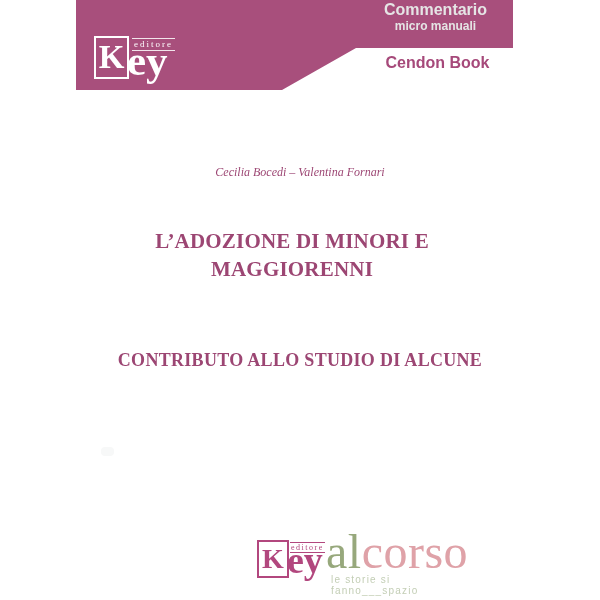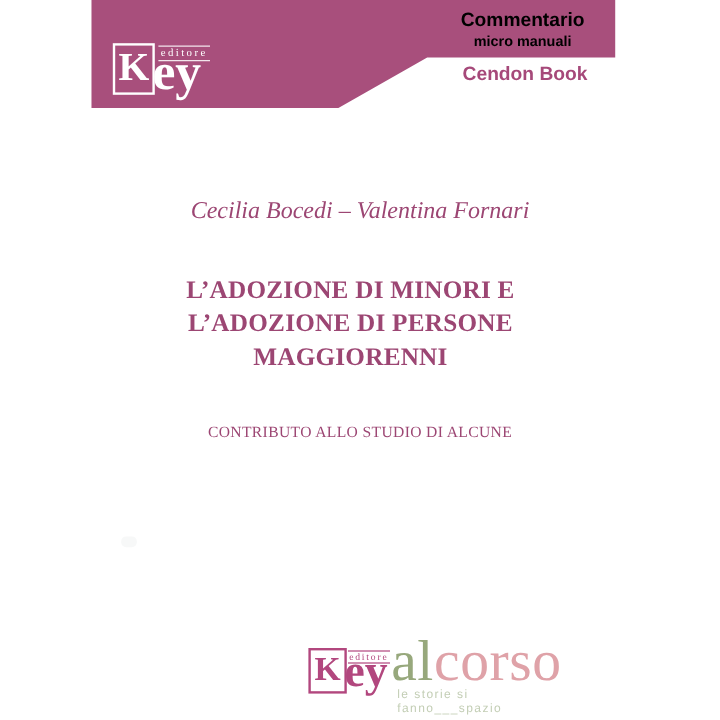--- a/index.html
+++ b/index.html
@@ -27,46 +27,46 @@
   .editore1{
     position:absolute;left:56px;top:38px;font-size:9px;letter-spacing:2px;
     color:#fff;border-top:1px solid rgba(255,255,255,.85);
     border-bottom:1px solid rgba(255,255,255,.85);padding:0 2px;line-height:11px;
   }
   .ey1{position:absolute;left:51px;top:39px;font-size:43px;line-height:1;font-weight:bold;color:#fff;}
 
   
   .badge{
     position:absolute;left:282px;top:0;width:155px;height:48px;
-    display:flex;flex-direction:column;justify-content:center;align-items:center;
-    color:#000000;font-family:"Liberation Sans", sans-serif;
+    display:flex;flex-direction:column;align-items:center;
+    color:#e5e5e5;font-family:"Liberation Sans", sans-serif;
   }
   .badge-title{font-size:16px;font-weight:bold;line-height:19px;}
   .badge-sub{font-size:12px;font-weight:700;line-height:14px;}
 
   
   .imprint{
     position:absolute;left:360px;top:54px;width:155px;text-align:center;
     font-family:"Liberation Sans", sans-serif;font-weight:bold;font-size:16px;
     color:var(--imprint-text,#a6497a);
   }
 
   
   .authors{
     position:absolute;left:0;right:0;top:165px;text-align:center;
-    font-style:italic;font-size:20px;color:var(--title-text,#9c4673);
+    font-style:italic;font-size:12px;color:var(--title-text,#9c4673);
   }
   .title{
     position:absolute;left:0;right:16px;top:227px;text-align:center;
     font-weight:bold;font-size:21px;line-height:28px;letter-spacing:.2px;
     color:var(--title-text,#9c4673);
   }
   .subtitle{
     position:absolute;left:0;right:0;top:351px;text-align:center;
-    font-weight:normal;font-size:13px;line-height:18px;letter-spacing:.3px;
+    font-weight:bold;font-size:18px;line-height:18px;letter-spacing:.3px;
     color:var(--title-text,#9c4673);
   }
 
   
   .tickmark{position:absolute;left:101px;top:447px;width:13px;height:9px;background:#f7f8f8;border-radius:4px;}
 
   
   .watermark{position:absolute;left:0;top:0;width:0;height:0;overflow:visible;}
   .kbox2{
     position:absolute;left:257px;top:540px;width:28px;height:34px;
@@ -107,21 +107,20 @@
       <div class="badge-sub">micro manuali</div>
     </div>
   </div>
 
   <div class="imprint">Cendon Book</div>
 
   <div class="authors">Cecilia Bocedi – Valentina Fornari</div>
 
   <div class="title">
     <div>L’ADOZIONE DI MINORI E</div>
-    <div>L’ADOZIONE DI PERSONE</div>
     <div>MAGGIORENNI</div>
   </div>
 
   <div class="subtitle">
     <div>CONTRIBUTO ALLO STUDIO DI ALCUNE</div>
   </div>
 
   <div class="tickmark"></div>
 
   <div class="watermark">

